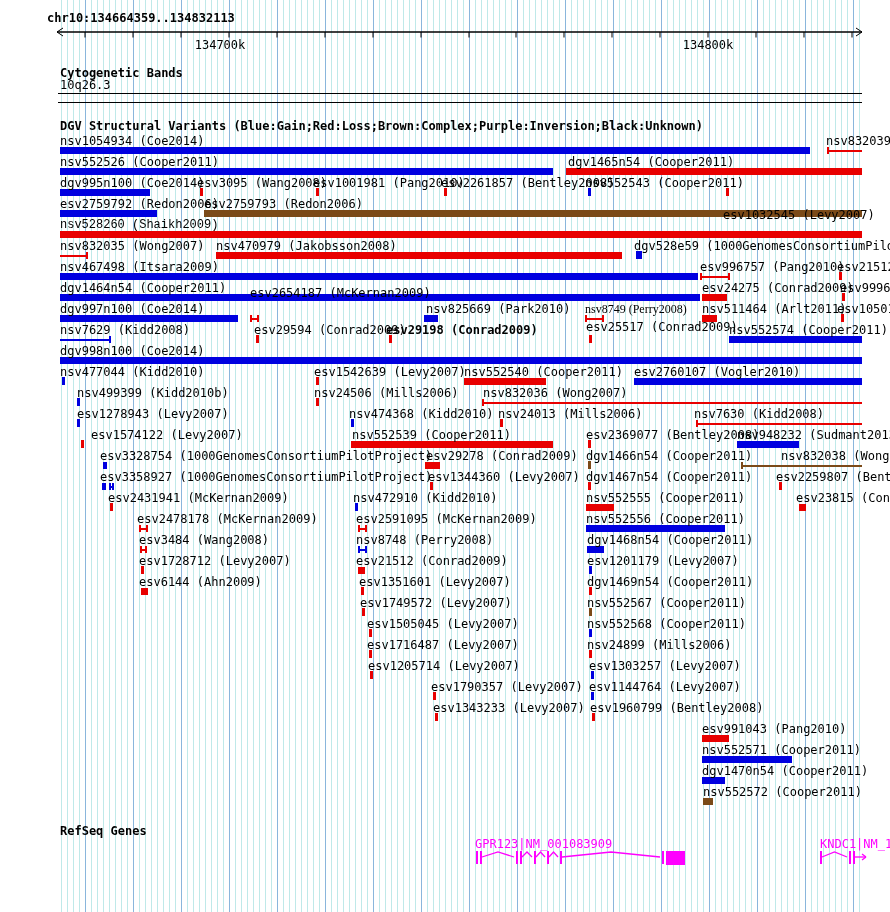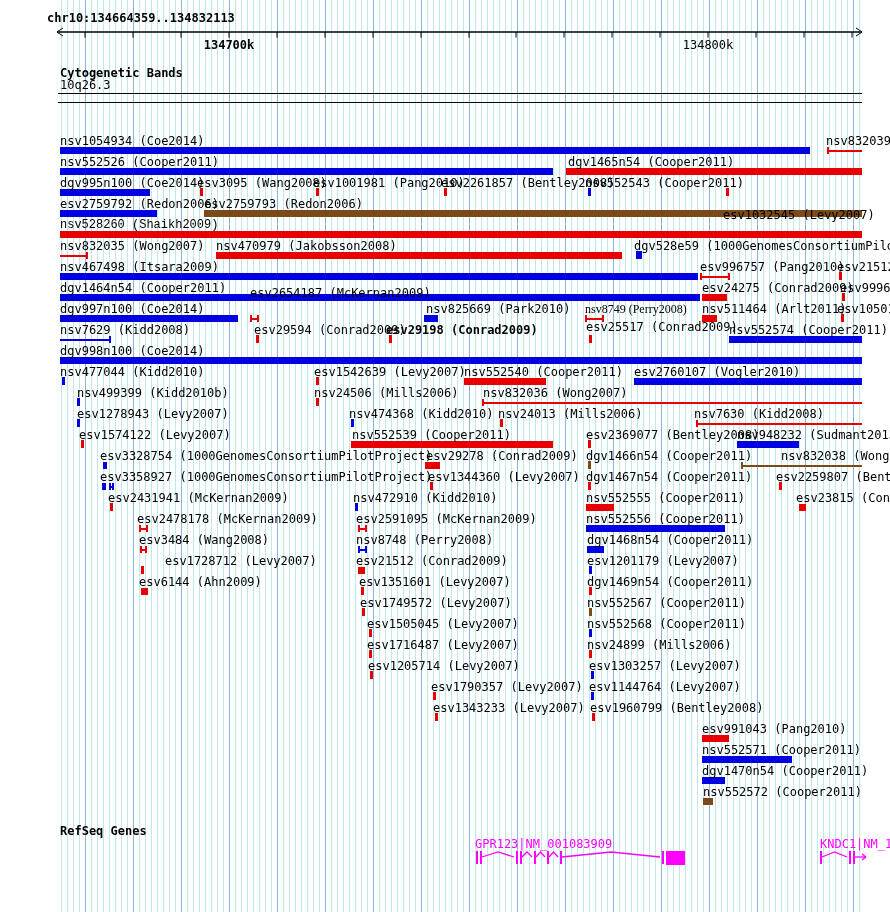--- a/index.html
+++ b/index.html
@@ -27,28 +27,29 @@
 </style>
 </head>
 <body>
 
 <div class="screen">
   <div class="stripes"></div>
 
   <div class="lbl" style="left:47px;top:13px;font-weight:bold;">chr10:134664359..134832113</div>
 
   <div id="ruler-labels">
-      <div class="ruler-num" style="left: 199px; font-weight: bold;">134700k</div>
+      <div class="ruler-num" style="left: 190px;">134700k</div>
       <div class="ruler-num" style="left: 678px;">134800k</div>
     </div>
 
   <div class="lbl bold" style="left:60px;top:68px;">Cytogenetic Bands</div>
   <div class="lbl" style="left:60px;top:80px;">10q26.3</div>
   <div class="band-box"></div>
 
+  <div class="lbl bold" style="left:60px;top:121px;">DGV Structural Variants (Blue:Gain;Red:Loss;Brown:Complex;Purple:Inversion;Black:Unknown)</div>
 
   <div id="variants">
       <div class="lbl" style="left: 60px; top: 136px;">nsv1054934 (Coe2014)</div>
       <div class="shape" style="left: 60px; top: 147px; width: 750px; height: 7px; background: rgb(0, 0, 224);"></div>
       <div class="lbl" style="left: 826px; top: 136px;">nsv832039 (</div>
       <div class="shape" style="left: 827px; top: 147px; width: 35px; height: 7px;">
         <div class="ib-line" style="background: rgb(232, 0, 0);"></div>
         <div class="ib-tick" style="left: 0px; background: rgb(232, 0, 0);"></div>
       </div>
       <div class="lbl" style="left: 60px; top: 157px;">nsv552526 (Cooper2011)</div>
@@ -154,21 +155,21 @@
       <div class="shape" style="left: 77px; top: 419px; width: 3px; height: 8px; background: rgb(0, 0, 224);"></div>
       <div class="lbl" style="left: 349px; top: 409px;">nsv474368 (Kidd2010)</div>
       <div class="shape" style="left: 351px; top: 419px; width: 3px; height: 8px; background: rgb(0, 0, 224);"></div>
       <div class="lbl" style="left: 498px; top: 409px;">nsv24013 (Mills2006)</div>
       <div class="shape" style="left: 500px; top: 419px; width: 3px; height: 8px; background: rgb(232, 0, 0);"></div>
       <div class="lbl" style="left: 694px; top: 409px;">nsv7630 (Kidd2008)</div>
       <div class="shape" style="left: 696px; top: 420px; width: 166px; height: 7px;">
         <div class="ib-line" style="background: rgb(232, 0, 0);"></div>
         <div class="ib-tick" style="left: 0px; background: rgb(232, 0, 0);"></div>
       </div>
-      <div class="lbl" style="left: 79px; top: 430px;">esv1574122 (Levy2007)</div>
+      <div class="lbl" style="left: 79px; top: 430px; padding-left: 12px;">esv1574122 (Levy2007)</div>
       <div class="shape" style="left: 81px; top: 440px; width: 3px; height: 8px; background: rgb(232, 0, 0);"></div>
       <div class="lbl" style="left: 352px; top: 430px;">nsv552539 (Cooper2011)</div>
       <div class="shape" style="left: 351px; top: 441px; width: 202px; height: 7px; background: rgb(232, 0, 0);"></div>
       <div class="lbl" style="left: 586px; top: 430px;">esv2369077 (Bentley2008)</div>
       <div class="shape" style="left: 588px; top: 440px; width: 3px; height: 8px; background: rgb(232, 0, 0);"></div>
       <div class="lbl" style="left: 737px; top: 430px;">nsv948232 (Sudmant2013)</div>
       <div class="shape" style="left: 737px; top: 441px; width: 62px; height: 7px; background: rgb(0, 0, 224);"></div>
       <div class="lbl" style="left: 100px; top: 451px;">esv3328754 (1000GenomesConsortiumPilotProject)</div>
       <div class="shape" style="left: 103px; top: 462px; width: 4px; height: 7px;">
         <div class="ib-line" style="background: rgb(0, 0, 224);"></div>
@@ -230,21 +231,21 @@
         <div class="ib-tick" style="right: 0px; background: rgb(232, 0, 0);"></div>
       </div>
       <div class="lbl" style="left: 356px; top: 535px;">nsv8748 (Perry2008)</div>
       <div class="shape" style="left: 358px; top: 546px; width: 9px; height: 7px;">
         <div class="ib-line" style="background: rgb(0, 0, 224);"></div>
         <div class="ib-tick" style="left: 0px; background: rgb(0, 0, 224);"></div>
         <div class="ib-tick" style="right: 0px; background: rgb(0, 0, 224);"></div>
       </div>
       <div class="lbl" style="left: 587px; top: 535px;">dgv1468n54 (Cooper2011)</div>
       <div class="shape" style="left: 587px; top: 546px; width: 17px; height: 7px; background: rgb(0, 0, 224);"></div>
-      <div class="lbl" style="left: 149px; top: 556px; padding-left: 16px;">esv1728712 (Levy2007)</div>
+      <div class="lbl" style="left: 139px; top: 556px;">esv1728712 (Levy2007)</div>
       <div class="shape" style="left: 141px; top: 566px; width: 3px; height: 8px; background: rgb(232, 0, 0);"></div>
       <div class="lbl" style="left: 356px; top: 556px;">esv21512 (Conrad2009)</div>
       <div class="shape" style="left: 358px; top: 567px; width: 7px; height: 7px; background: rgb(232, 0, 0);"></div>
       <div class="lbl" style="left: 587px; top: 556px;">esv1201179 (Levy2007)</div>
       <div class="shape" style="left: 589px; top: 566px; width: 3px; height: 8px; background: rgb(0, 0, 224);"></div>
       <div class="lbl" style="left: 139px; top: 577px;">esv6144 (Ahn2009)</div>
       <div class="shape" style="left: 141px; top: 588px; width: 7px; height: 7px; background: rgb(232, 0, 0);"></div>
       <div class="lbl" style="left: 359px; top: 577px;">esv1351601 (Levy2007)</div>
       <div class="shape" style="left: 361px; top: 587px; width: 3px; height: 8px; background: rgb(232, 0, 0);"></div>
       <div class="lbl" style="left: 587px; top: 577px;">dgv1469n54 (Cooper2011)</div>

